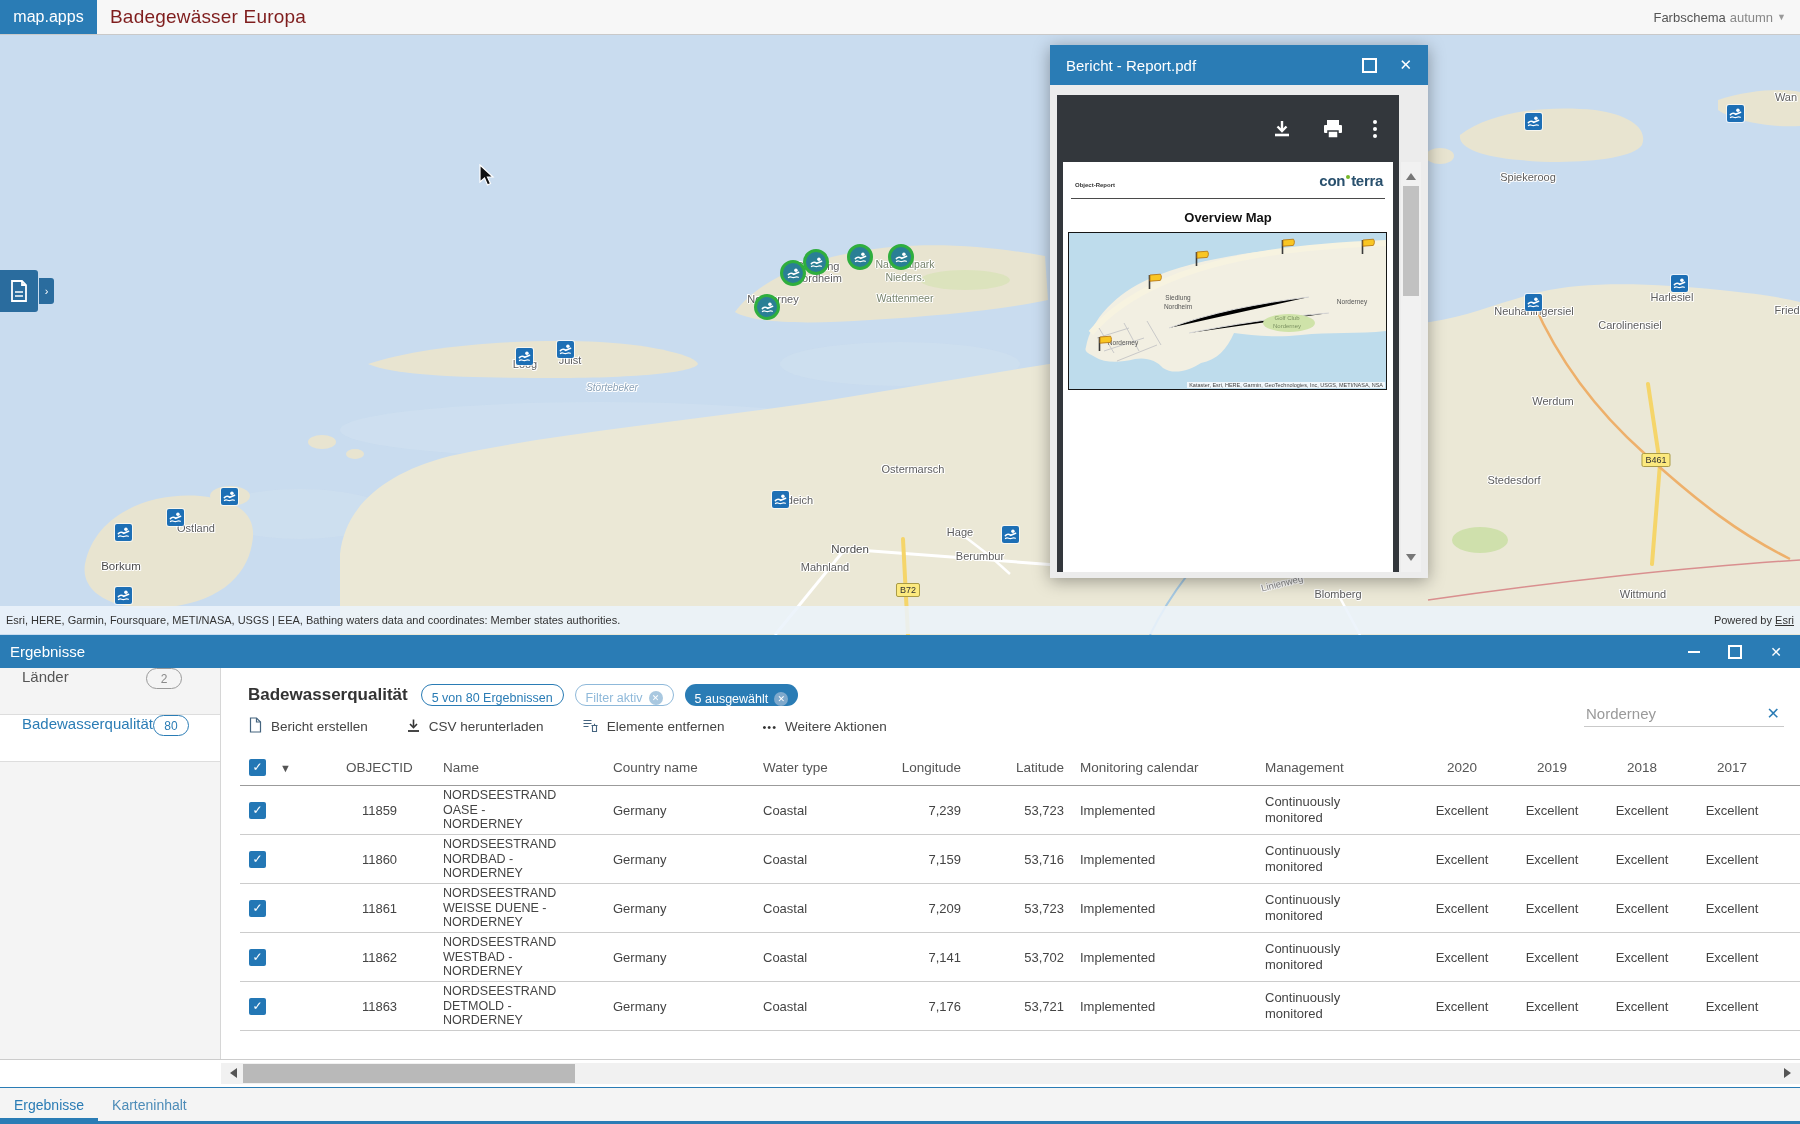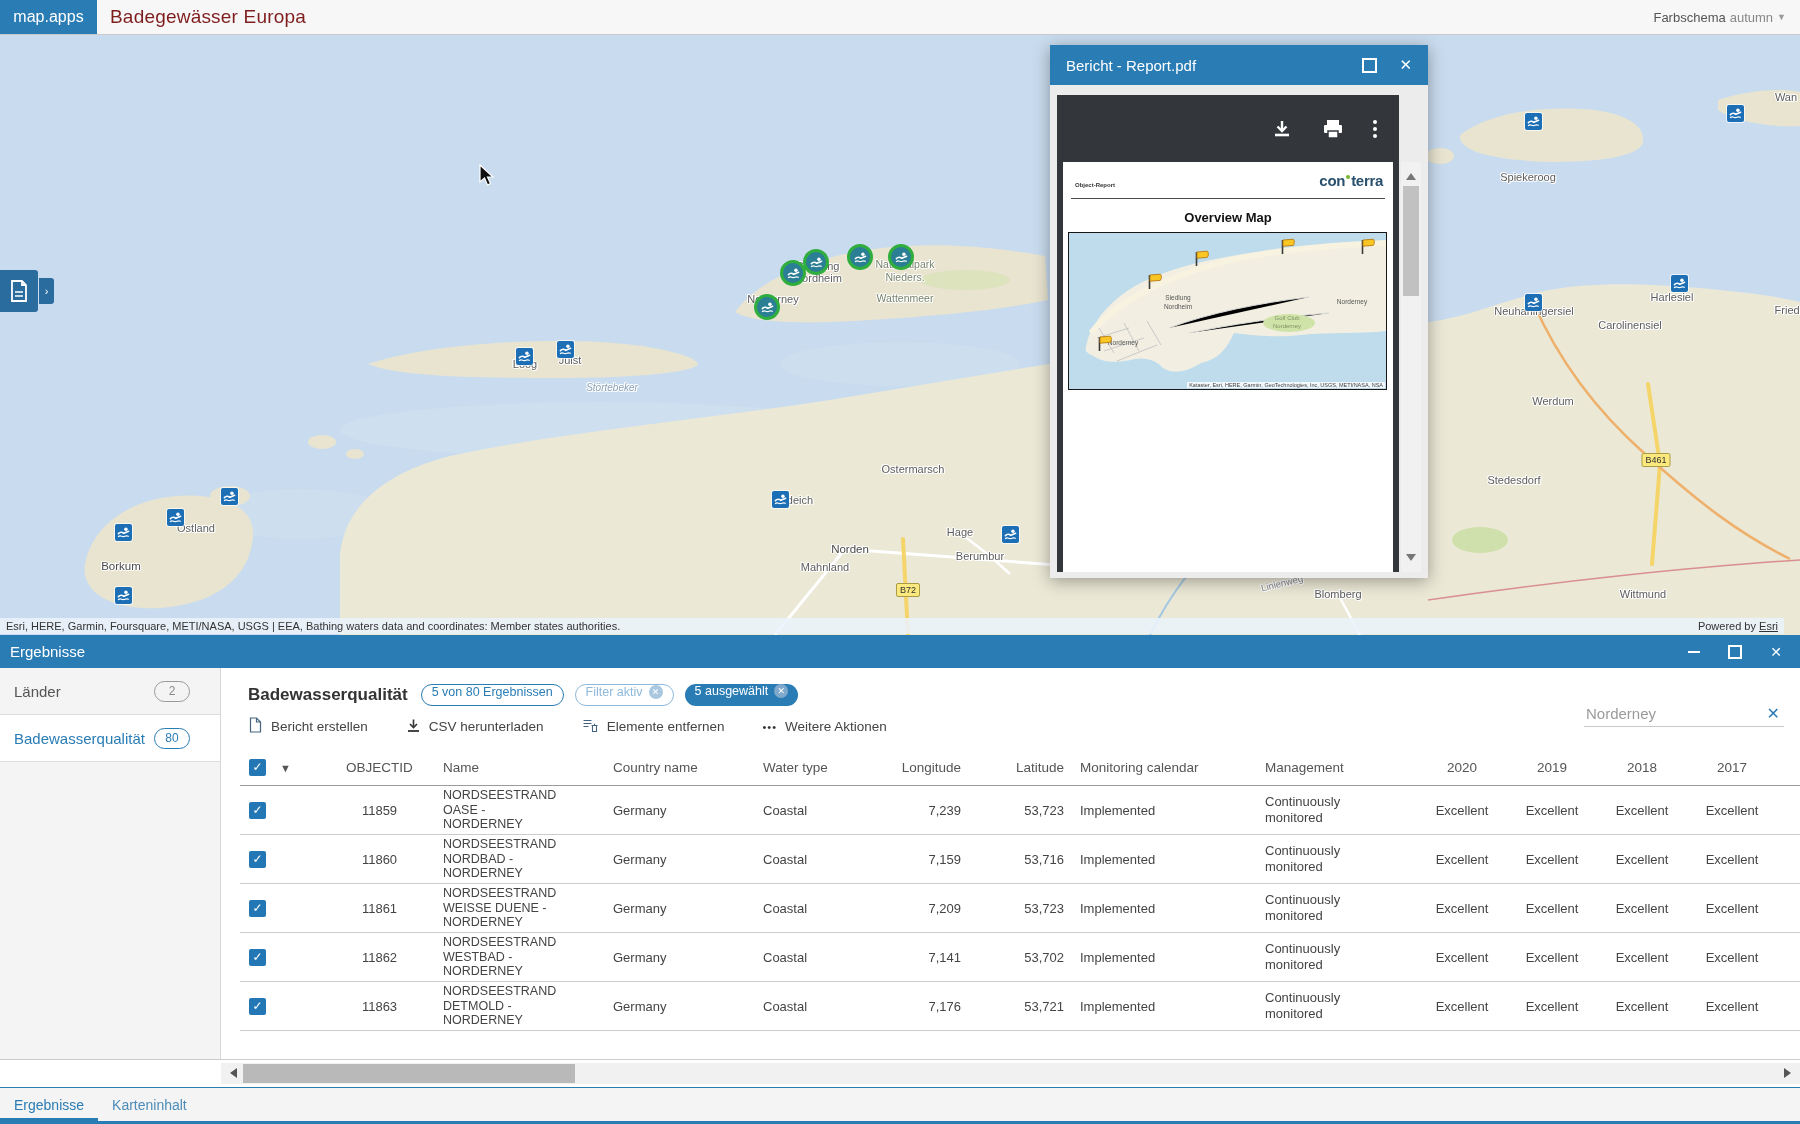--- a/index.html
+++ b/index.html
@@ -24,21 +24,21 @@
   .place-lg{font-size:11.5px;color:#4a4a4a}
   .area{color:#78846d;font-size:10.5px}
   .water-label{color:#8aa2b8;font-style:italic;font-size:10px}
   .road-label{color:#8a8a8a;font-size:9.5px;transform:translate(-50%,-50%) rotate(-14deg)}
   .roadbadge{position:absolute;transform:translate(-50%,-50%);background:#fce97e;border:1px solid #a99a45;
              border-radius:2px;font-size:9px;color:#333;padding:0 3px;line-height:12px;z-index:2}
   .bmarker{position:absolute;width:17px;height:17px;background:#1d6fb5;border-radius:2px;z-index:3;
            box-shadow:0 0 0 1px rgba(255,255,255,.65);display:flex;align-items:center;justify-content:center}
   .gmarker{position:absolute;width:26px;height:26px;background:#2a7f95;border:3.5px solid #2fae3e;border-radius:50%;
            box-sizing:border-box;z-index:4;display:flex;align-items:center;justify-content:center}
-  #attrib{position:absolute;left:0;right:16px;bottom:1px;height:16px;background:rgba(235,243,250,.88);
+  #attrib{position:absolute;left:0;right:0;bottom:1px;height:28px;background:rgba(235,243,250,.88);
           display:flex;align-items:center;font-size:11px;color:#323232;padding:0 6px;z-index:5}
   #poweredby{margin-left:auto}
   #poweredby .esri{text-decoration:underline}
   #tooldock{position:absolute;left:0;top:236px;z-index:5;display:flex;align-items:center}
   .toolbox{width:38px;height:42px;background:#2a6c9e;border-radius:0 3px 3px 0;
            display:flex;align-items:center;justify-content:center}
   .tooltab{width:15px;height:26px;background:#2a6c9e;margin-left:1px;border-radius:0 3px 3px 0;color:#fff;
            font-size:11px;display:flex;align-items:center;justify-content:center}
   #cursor{position:absolute;left:478px;top:164px;z-index:9}
 
@@ -76,30 +76,30 @@
 
   
   #panel{position:absolute;left:0;top:635px;width:1800px;height:489px;background:#fff;z-index:7}
   #panel-head{height:33px;background:#2a7cb5;display:flex;align-items:center}
   #panel-title{color:#fff;font-size:15px;margin-left:10px}
   #panel-btns{margin-left:auto;display:flex;align-items:center;gap:28px;padding-right:18px}
   .wmin{display:inline-block;width:12px;border-top:2px solid #fff}
   .wmax{display:inline-block;width:10px;height:10px;border:2px solid #fff}
   .wclose{color:#fff;font-size:14px}
   #sidebar{position:absolute;left:0;top:33px;bottom:64px;width:220px;background:#f4f4f4;border-right:1px solid #d6d6d6}
-  .side-item{height:46px;border-bottom:1px solid #ddd;display:flex;align-items:center;padding:0 14px;
+  .side-item{height:46px;border-bottom:1px solid #ddd;display:flex;padding:0 22px;
              font-size:15px;color:#555}
   .side-item.sel{background:#fff;color:#2a7cb5}
   .side-badge{margin-left:auto;margin-right:16px;min-width:36px;height:21px;border:1px solid #9a9a9a;border-radius:11px;
               color:#8a8a8a;font-size:12px;display:flex;align-items:center;justify-content:center;box-sizing:border-box}
   .sel .side-badge{border-color:#2a7cb5;color:#2a7cb5}
   #main{position:absolute;left:221px;right:0;top:33px;bottom:64px;overflow:hidden}
   .title-row{display:flex;align-items:center;gap:13px;margin:16px 0 0 27px}
   .rtitle{font-size:17px;font-weight:bold;color:#333}
-  .pill{height:22px;border-radius:11px;display:flex;align-items:flex-start;font-size:12.5px;padding:0 10px;gap:6px;box-sizing:border-box}
+  .pill{height:22px;border-radius:11px;display:flex;align-items:flex-end;font-size:12.5px;padding:0 10px;gap:6px;box-sizing:border-box}
   .pill.outline{border:1.5px solid #2a7cb5;color:#2a7cb5}
   .pill.outline-light{border:1.5px solid #8fb9da;color:#8fb9da}
   .pill.solid{background:#2a7cb5;color:#fff}
   .pillx{width:14px;height:14px;border-radius:50%;background:#a9c8e0;color:#fff;font-size:9px;
          display:flex;align-items:center;justify-content:center}
   .solid .pillx{background:#7fa9cc}
   .actions{display:flex;gap:38px;margin:11px 0 0 27px;align-items:center}
   .actbtn{display:flex;gap:8px;align-items:center;font-size:13.5px;color:#444}
   .dots3{font-size:11px;color:#333;letter-spacing:1px}
   .search{position:absolute;top:32px;right:16px;width:200px;height:26px;border-bottom:1px solid #c9c9c9;

